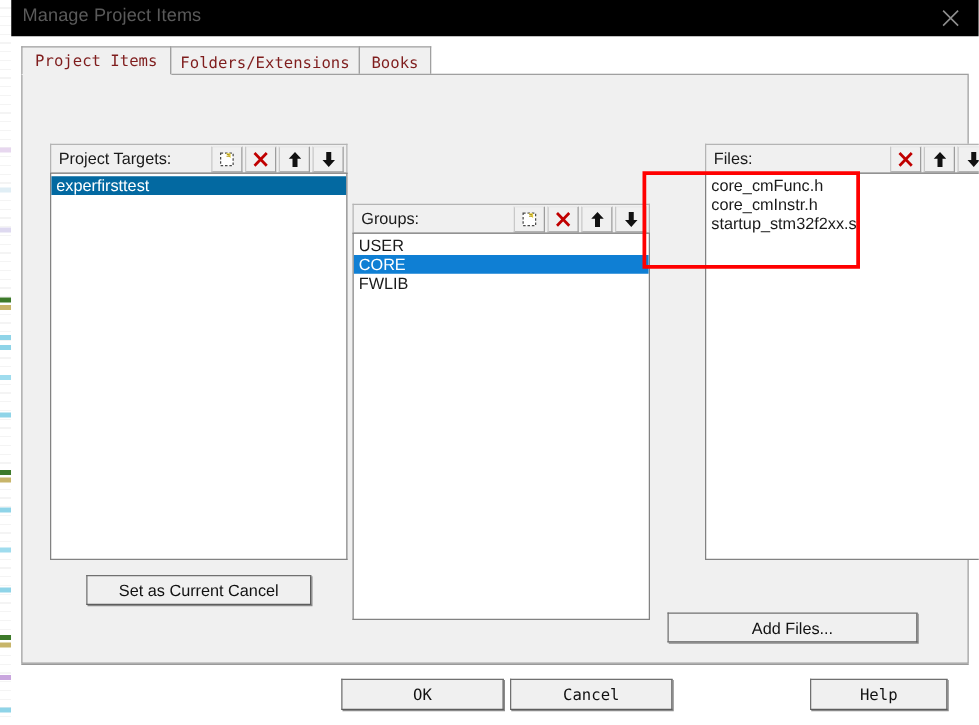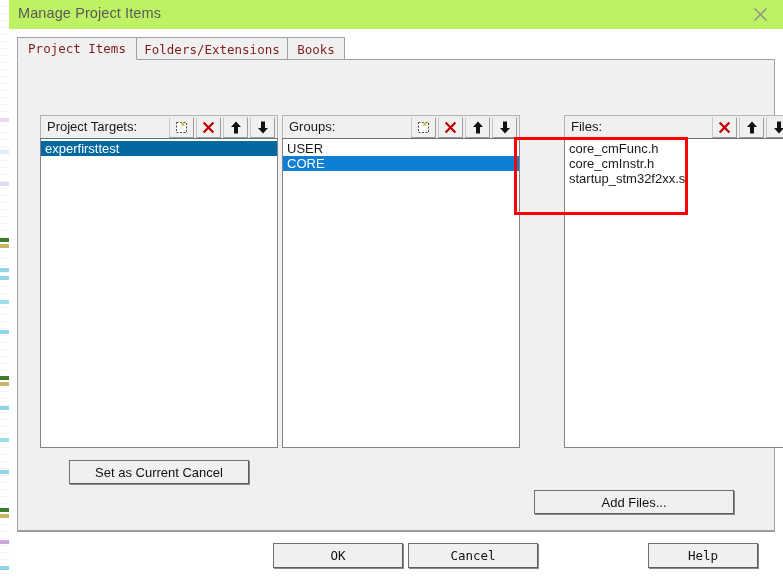--- a/index.html
+++ b/index.html
@@ -37,21 +37,21 @@
     position: absolute;
     left: 9px; top: 0;
     width: 774px; height: 580px;
     background: #ffffff;
     box-sizing: border-box;
   }
 
   .titlebar {
     position: absolute; left: 0; top: 0;
     width: 774px; height: 29px;
-    background: #bef264;
+    background: #000000;
   }
   .titlebar .title {
     position: absolute; left: 9px; top: 5px;
     font-size: 14.5px;
     color: #5a5a5a;
     letter-spacing: .1px;
     white-space: nowrap;
   }
   .close-btn {
     position: absolute; right: 0; top: 0;
@@ -266,21 +266,21 @@
         </div>
         <div class="listbox" style="width:238px; height:310px;">
           <div class="inner">
             <div class="li sel" style="background: #0369a1;">
               <span>experfirsttest</span>
             </div>
           </div>
         </div>
       </div>
 
-      <div class="column" style="left:264px; width:238px;">
+      <div class="column" style="left:264px; width:238px;margin-top:48px;">
         <div class="col-head" style="width:238px;">
           <div class="lbl">Groups:</div>
           <div class="tool" style="left:128px;">
             <svg width="15" height="15" viewBox="0 0 15 15">
               <rect x="2.5" y="2.5" width="10" height="10" fill="#ffffff" stroke="#4a4a4a" stroke-width="1" stroke-dasharray="2 1.5"></rect>
               <path d="M6.5 2.5 L10.5 2.5 L10.5 6.5 Z" fill="#e8d24a"></path>
               <path d="M7.5 3.6 L9.6 3.6 M7.2 5.0 L9.9 5.0" stroke="#b39a1c" stroke-width="0.8"></path>
             </svg>
           </div>
           <div class="tool" style="left:155px;">
@@ -299,20 +299,23 @@
             </svg>
           </div>
         </div>
         <div class="listbox" style="width:238px; height:310px;padding-left:16px;">
           <div class="inner">
             <div class="li">
               <span>USER</span>
             </div>
             <div class="li sel" style="background: rgb(15, 127, 212);">
               <span>CORE</span>
+            </div>
+            <div class="li">
+              <span>FWLIB</span>
             </div>
           </div>
         </div>
       </div>
 
       <div class="column" style="left:506px; width:230px;padding-left:40px;">
         <div class="col-head" style="width:230px;">
           <div class="lbl">Files:</div>
           <div class="tool" style="left:147px;">
             <svg width="15" height="15" viewBox="0 0 15 15">

